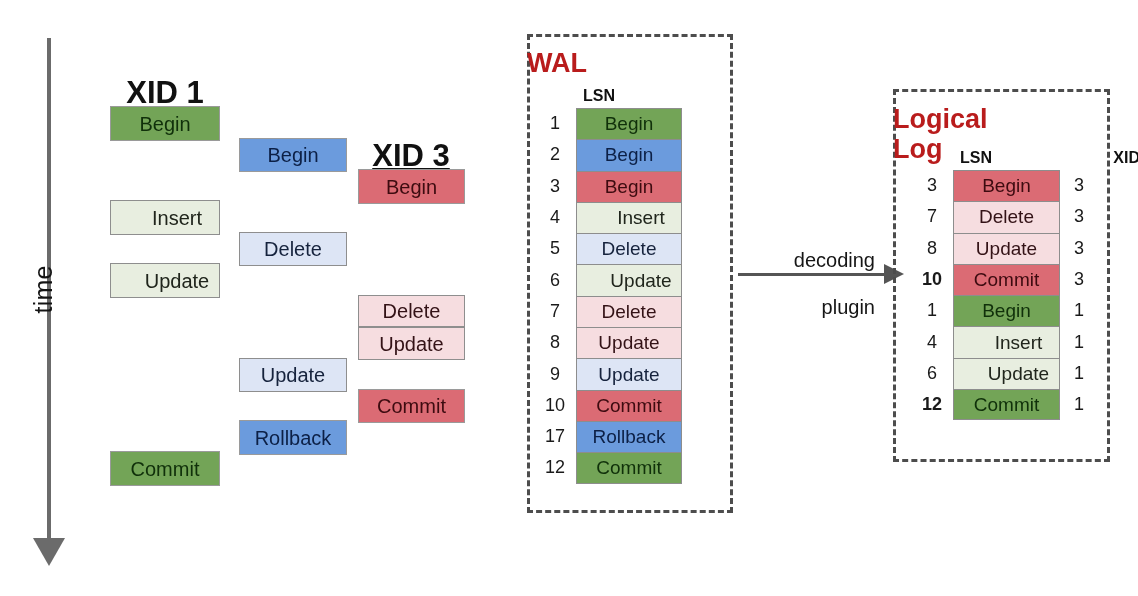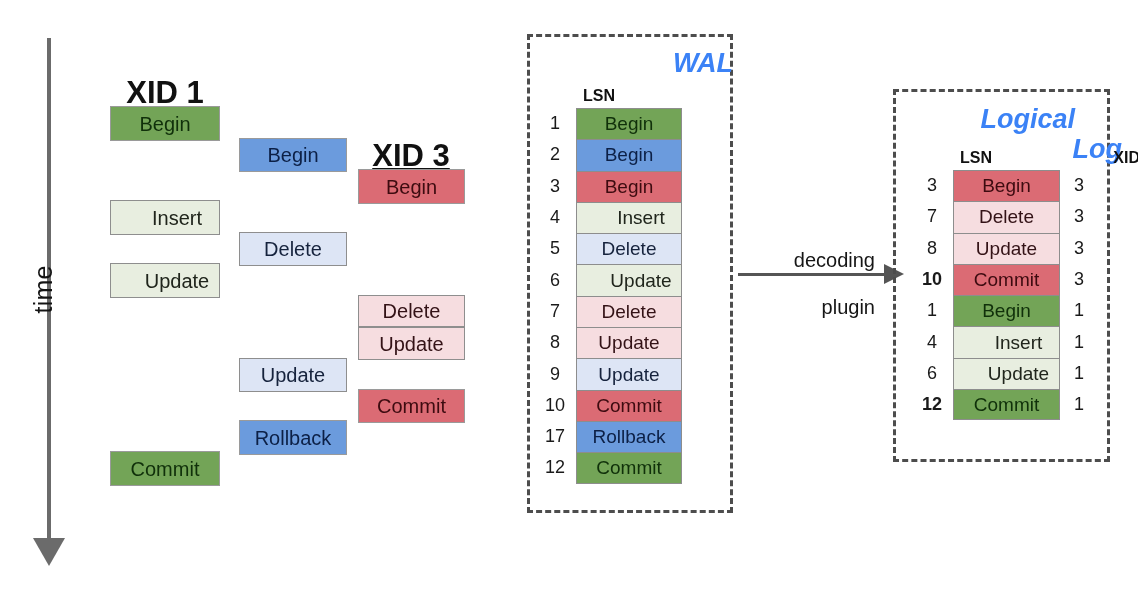--- a/index.html
+++ b/index.html
@@ -86,24 +86,23 @@
   .dashed-box {
     position: absolute;
     box-sizing: border-box;
     border: 3px dashed #4d4d4d;
     background: transparent;
   }
   .panel-title {
     position: absolute;
     font-size: 27px;
     font-weight: bold;
-    color: #3b82f6;
-    text-align: right;
-    white-space: nowrap;
-    font-style: italic;
+    color: #b91c1c;
+    text-align: left;
+    white-space: nowrap;
   }
   .panel-subtitle {
     position: absolute;
     font-size: 17px;
     font-weight: bold;
     color: #0d0d0d;
     text-align: center;
     white-space: nowrap;
   }
   .col-head {
@@ -234,22 +233,22 @@
       <div class="stack-row c-blue-dark">Rollback</div>
       <div class="stack-row c-green-dark">Commit</div>
     </div>
 
   <div class="arrow-line"></div>
   <div class="arrow-head"></div>
   <div class="arrow-label" style="top:249px;">decoding</div>
   <div class="arrow-label" style="top:296px;">plugin</div>
 
   <div class="dashed-box" style="left:893px; top:89px; width:217px; height:373px;"></div>
-  <div class="panel-title" style="left:858px; top:104px; width:217px;">Logical</div>
-  <div class="panel-title" style="left:893px; top:134px; width:217px;padding-left:12px;">Log</div>
+  <div class="panel-title" style="left:893px; top:104px; width:217px;">Logical</div>
+  <div class="panel-title" style="left:893px; top:134px; width:217px;">Log</div>
   <div class="col-head" style="left:913px; top:149px; width:38px;">LSN</div>
   <div class="col-head" style="left:1058px; top:149px; width:38px;text-align:right;">XID</div>
   <div class="gutter" id="ll-lsn-gutter" style="left:913px; top:170px; width:38px;">
       <div class="gutter-cell">3</div>
       <div class="gutter-cell">7</div>
       <div class="gutter-cell">8</div>
       <div class="gutter-cell bold">10</div>
       <div class="gutter-cell">1</div>
       <div class="gutter-cell">4</div>
       <div class="gutter-cell">6</div>

